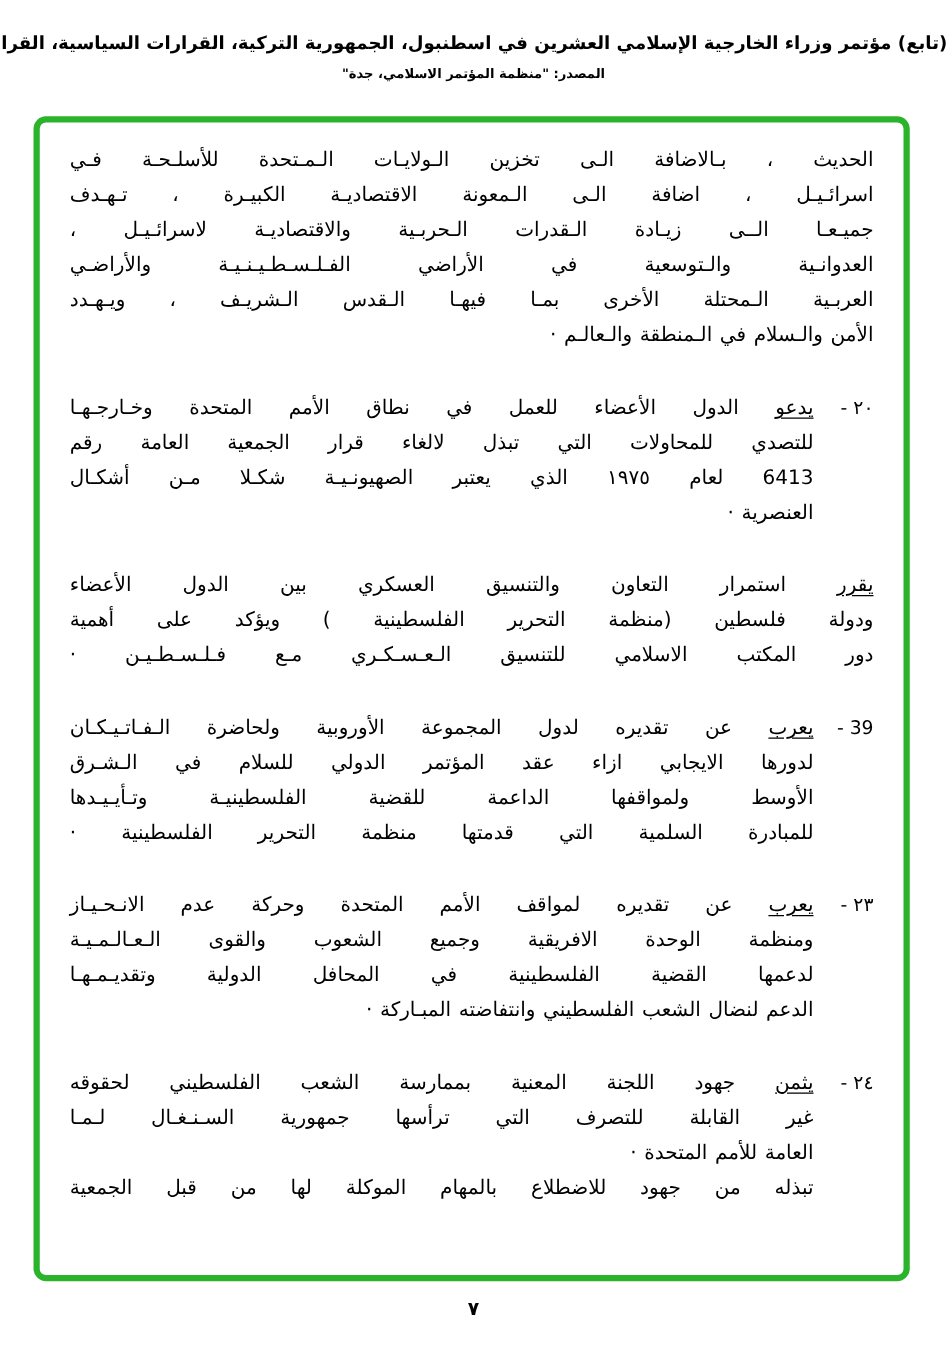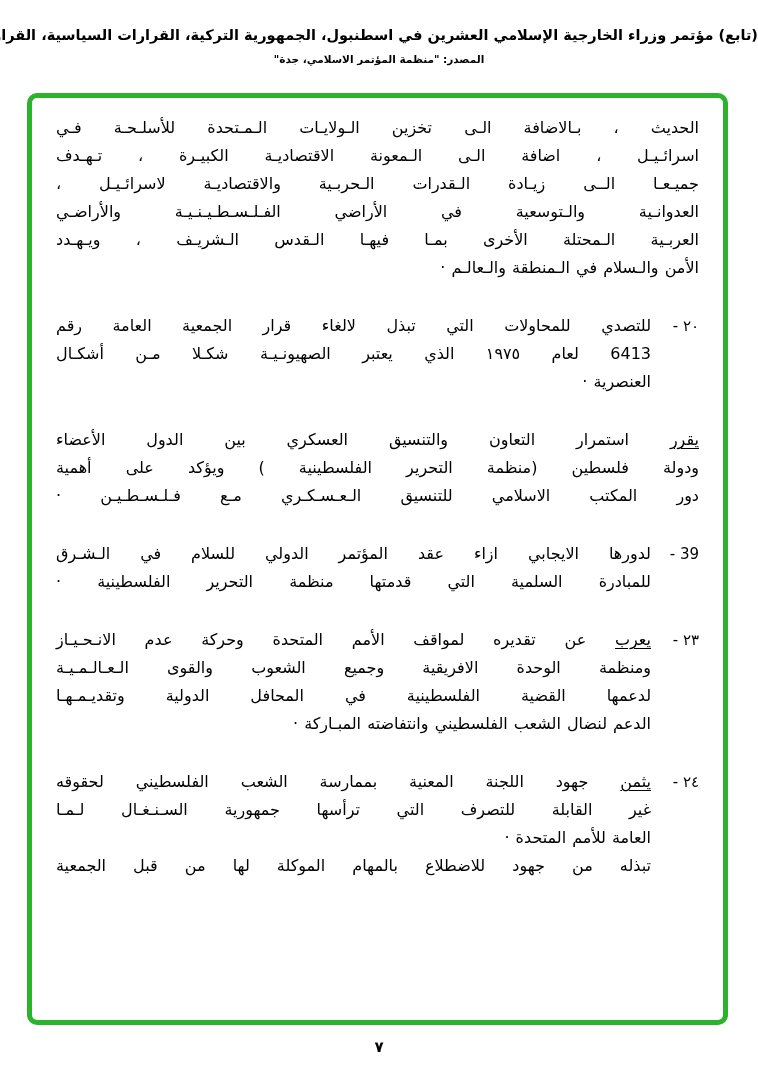--- a/index.html
+++ b/index.html
@@ -94,36 +94,39 @@
             <div class="line">اسرائـيـل ، اضافة الـى الـمعونة الاقتصاديـة الكبيـرة ، تـهـدف</div>
             <div class="line">جميـعـا الــى زيـادة الـقدرات الـحربـية والاقتصاديـة لاسرائـيـل ،</div>
             <div class="line">العدوانـية والـتوسعية في الأراضي الفـلـسـطـيـنـيـة والأراضـي</div>
             <div class="line">العربـية الـمحتلة الأخرى بمـا فيهـا الـقدس الـشريـف ، ويـهـدد</div>
             <div class="line end">الأمن والـسلام في الـمنطقة والـعالـم ·</div>
           </div>
         </div>
         <div class="section">
           <div class="marker">٢٠ -</div>
           <div class="body">
+            <div class="line"><span class="verb">يدعو</span> الدول الأعضاء للعمل في نطاق الأمم المتحدة وخـارجـهـا</div>
             <div class="line">للتصدي للمحاولات التي تبذل لالغاء قرار الجمعية العامة رقم</div>
             <div class="line">6413 لعام ١٩٧٥ الذي يعتبر الصهيونـيـة شكـلا مـن أشكـال</div>
             <div class="line end">العنصرية ·</div>
           </div>
         </div>
         <div class="section">
           <div class="body">
             <div class="line"><span class="verb">يقرر</span> استمرار التعاون والتنسيق العسكري بين الدول الأعضاء</div>
             <div class="line">ودولة فلسطين (منظمة التحرير الفلسطينية ) ويؤكد على أهمية</div>
             <div class="line">دور المكتب الاسلامي للتنسيق الـعـسـكـري مـع فـلـسـطـيـن ·</div>
           </div>
         </div>
         <div class="section">
           <div class="marker">39 -</div>
           <div class="body">
+            <div class="line"><span class="verb">يعرب</span> عن تقديره لدول المجموعة الأوروبية ولحاضرة الـفـاتـيـكـان</div>
             <div class="line">لدورها الايجابي ازاء عقد المؤتمر الدولي للسلام في الـشـرق</div>
+            <div class="line">الأوسط ولمواقفها الداعمة للقضية الفلسطينيـة وتـأيـيـدها</div>
             <div class="line">للمبادرة السلمية التي قدمتها منظمة التحرير الفلسطينية ·</div>
           </div>
         </div>
         <div class="section">
           <div class="marker">٢٣ -</div>
           <div class="body">
             <div class="line"><span class="verb">يعرب</span> عن تقديره لمواقف الأمم المتحدة وحركة عدم الانـحـيـاز</div>
             <div class="line">ومنظمة الوحدة الافريقية وجميع الشعوب والقوى الـعـالـمـيـة</div>
             <div class="line">لدعمها القضية الفلسطينية في المحافل الدولية وتقديـمـهـا</div>
             <div class="line end">الدعم لنضال الشعب الفلسطيني وانتفاضته المبـاركة ·</div>

